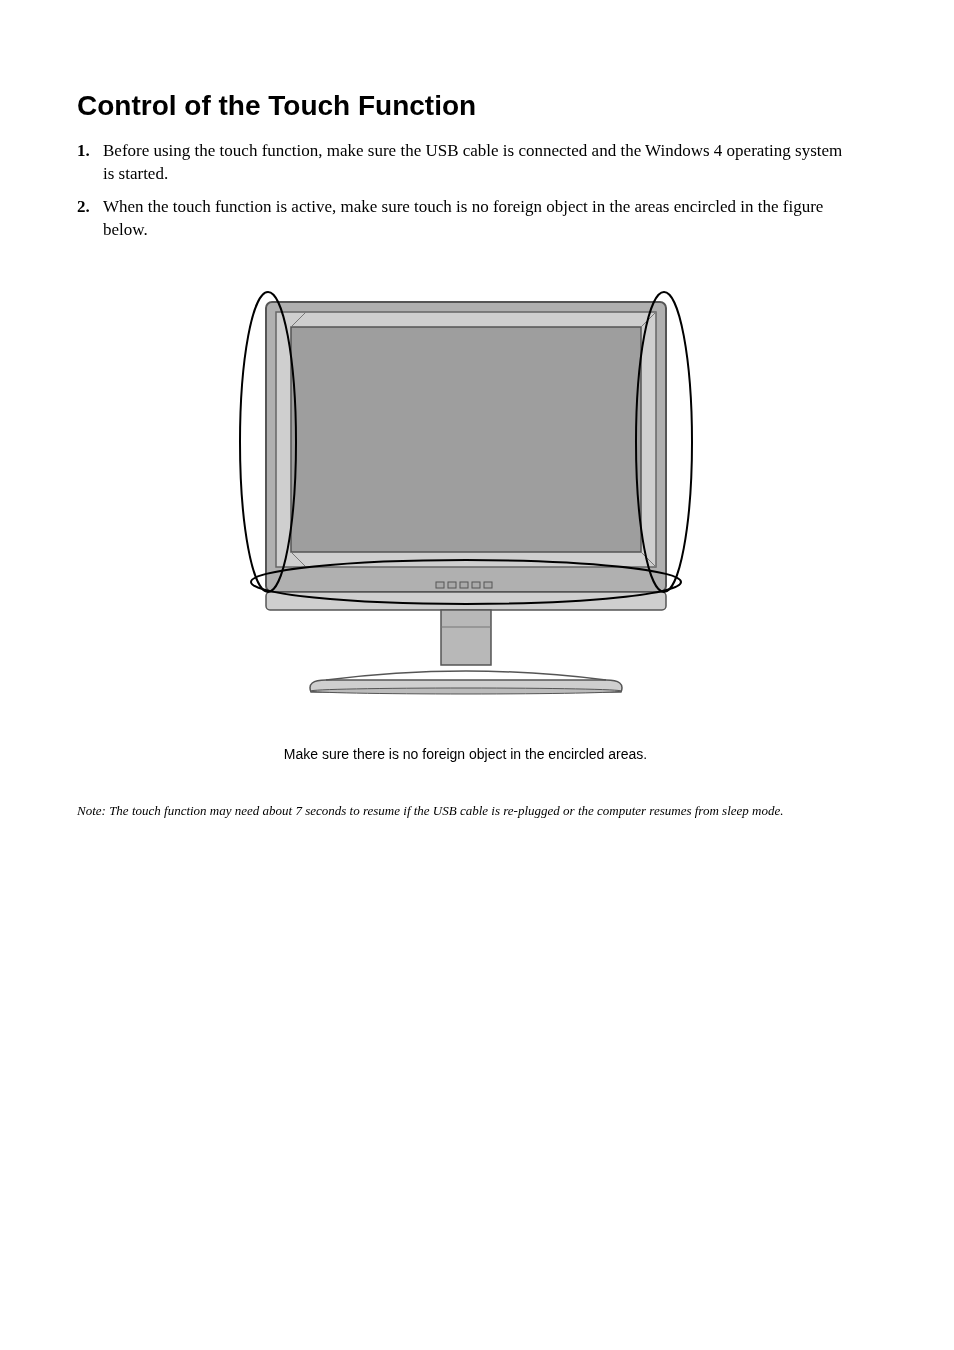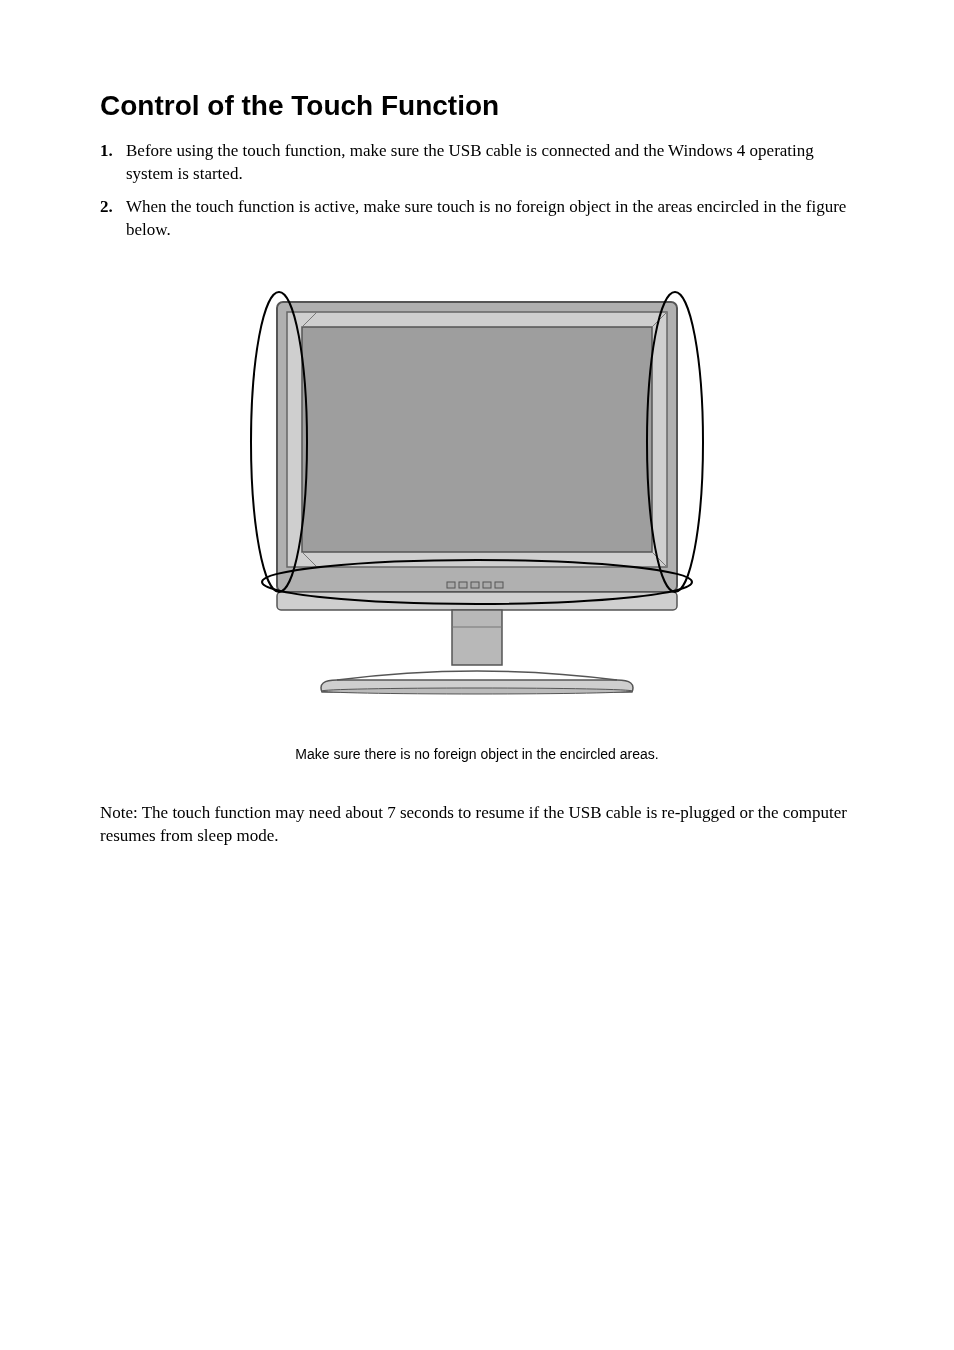--- a/index.html
+++ b/index.html
@@ -6,21 +6,21 @@
     margin: 0;
     padding: 0;
     background: #fff;
     font-family: "Times New Roman", Times, serif;
     color: #000;
   }
   .page {
     box-sizing: border-box;
     width: 954px;
     height: 1350px;
-    padding: 90px 100px 60px 100px;
+    padding: 90px 100px 60px 77px;
     position: relative;
   }
   h1 {
     font-family: Helvetica, Arial, sans-serif;
     font-weight: bold;
     font-size: 28px;
     margin: 0 0 18px 0;
   }
   ol.steps {
     margin: 0 0 40px 0;
@@ -47,23 +47,24 @@
   .figure-wrap svg {
     display: inline-block;
   }
   .caption {
     font-family: Helvetica, Arial, sans-serif;
     font-size: 14px;
     text-align: center;
     margin: 14px 0 40px 0;
   }
   .note {
-    font-size: 17px;
+    font-size: 13px;
     line-height: 1.35;
     margin-top: 30px;
+    font-style: italic;
   }
   .footer {
     position: absolute;
     bottom: 60px;
     left: 100px;
     right: 100px;
     display: flex;
     justify-content: space-between;
     font-family: Helvetica, Arial, sans-serif;
     font-size: 14px;

